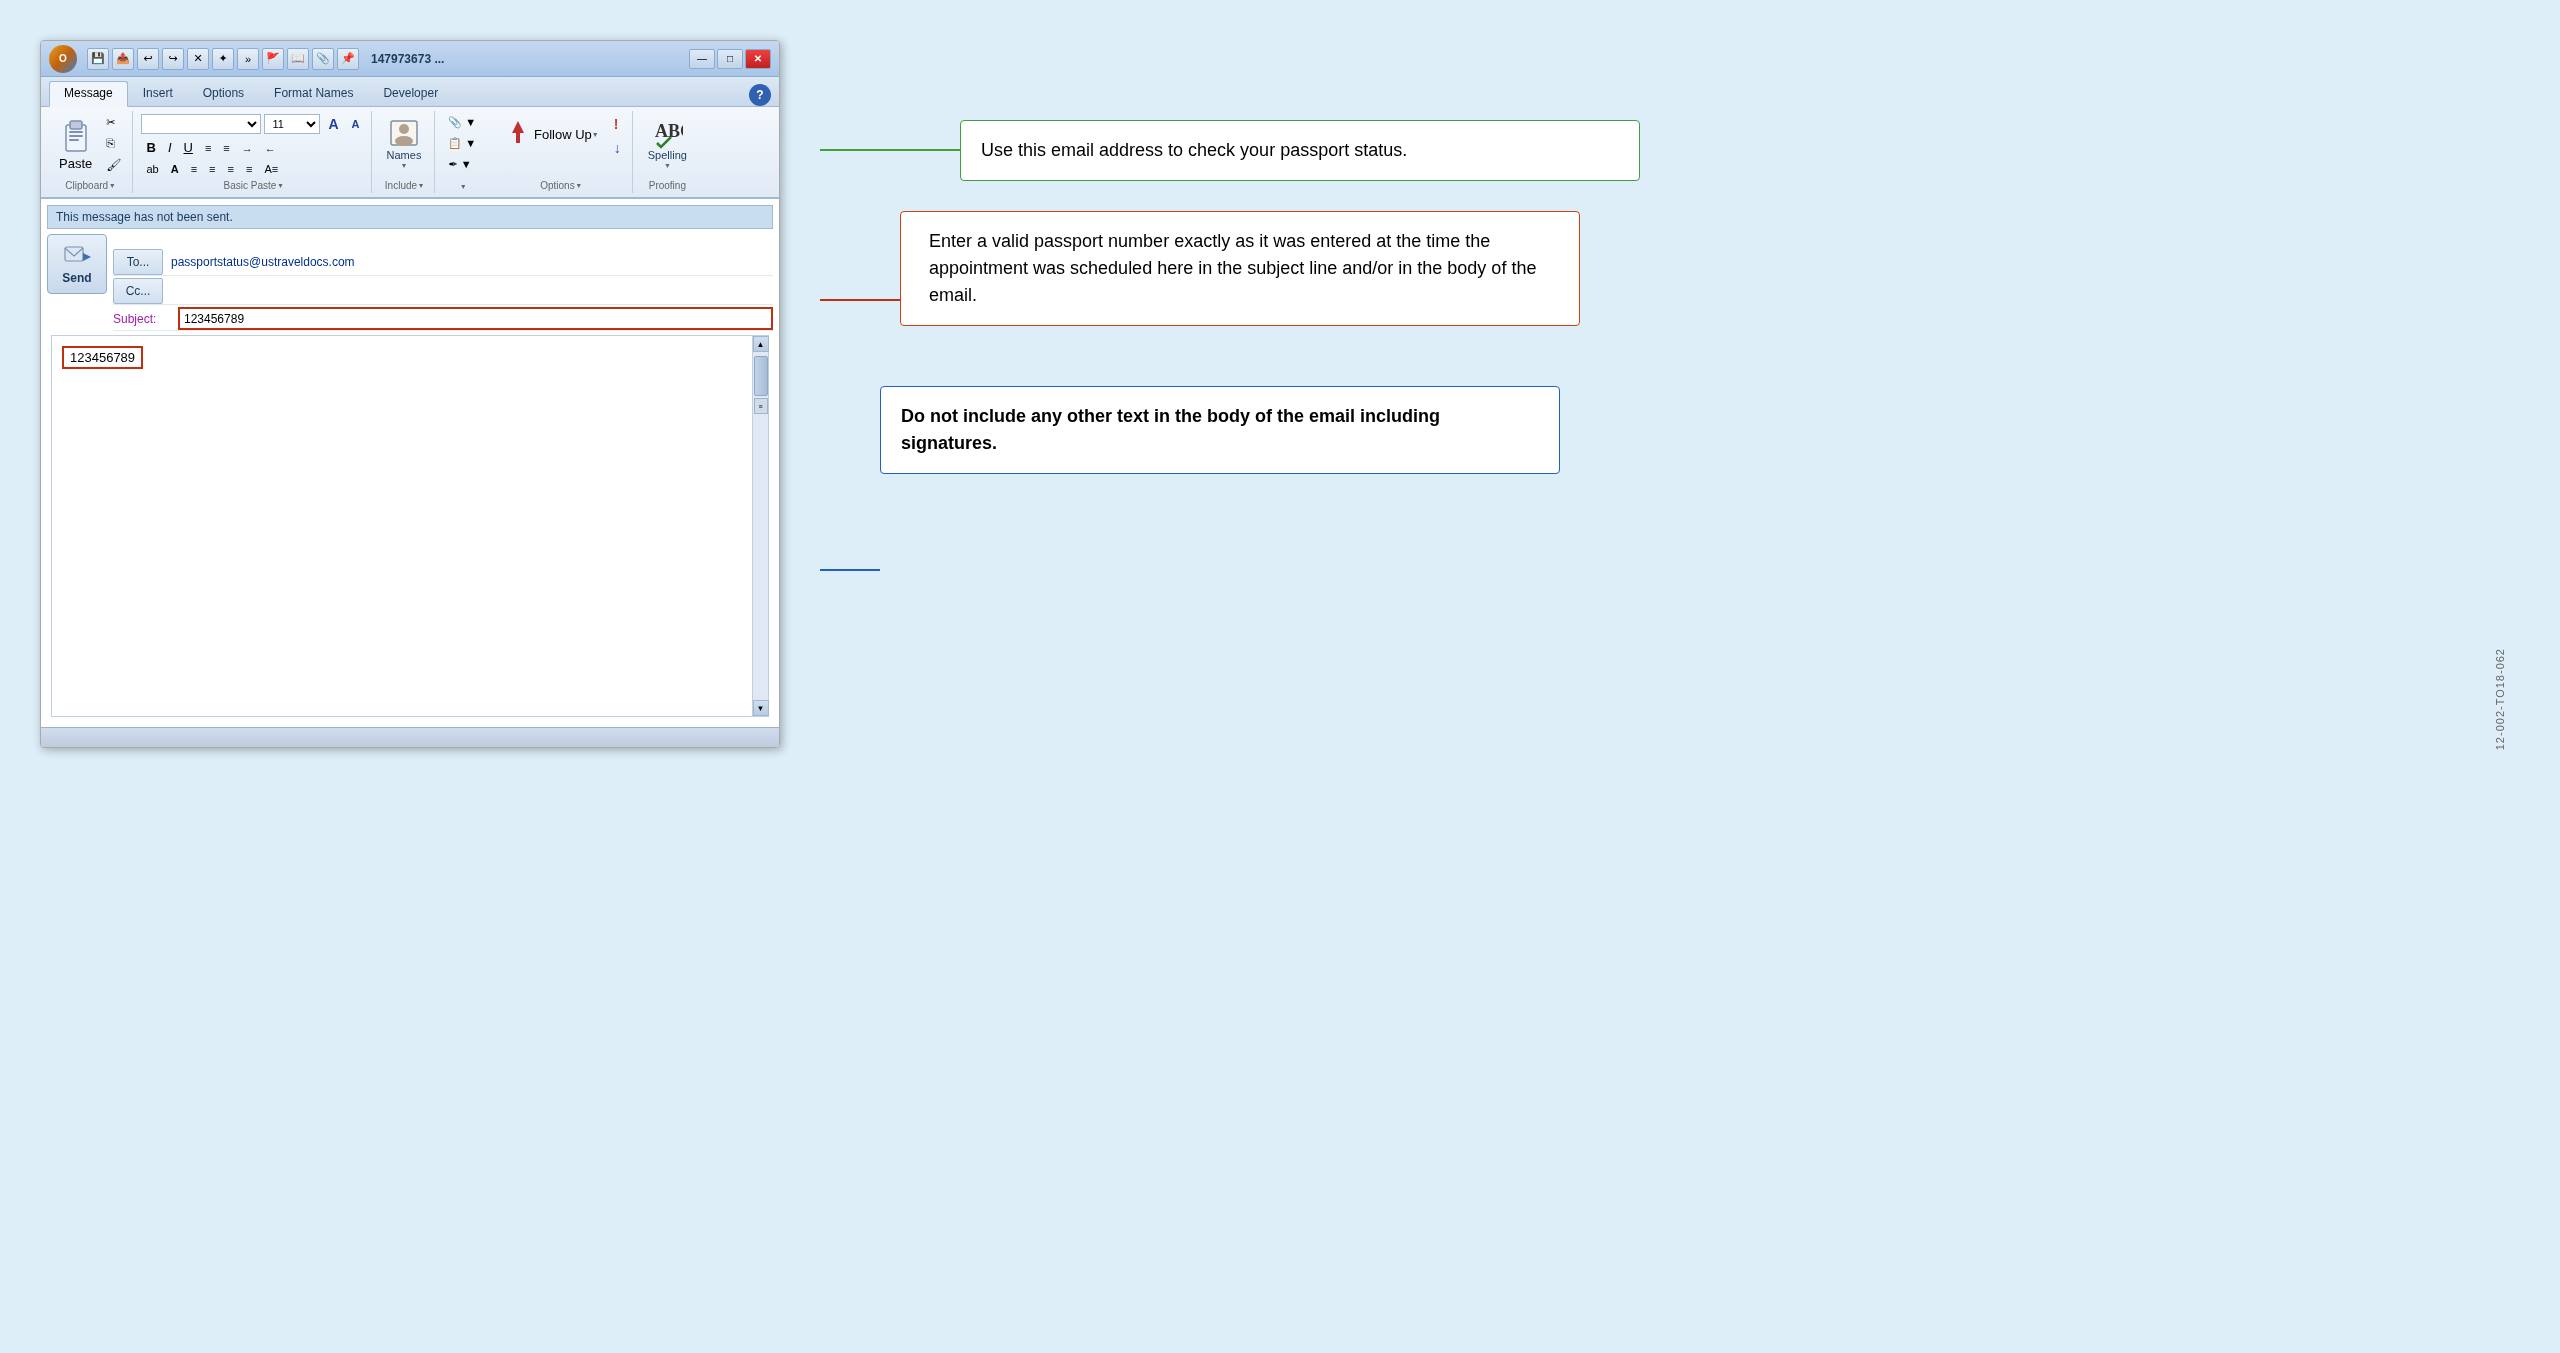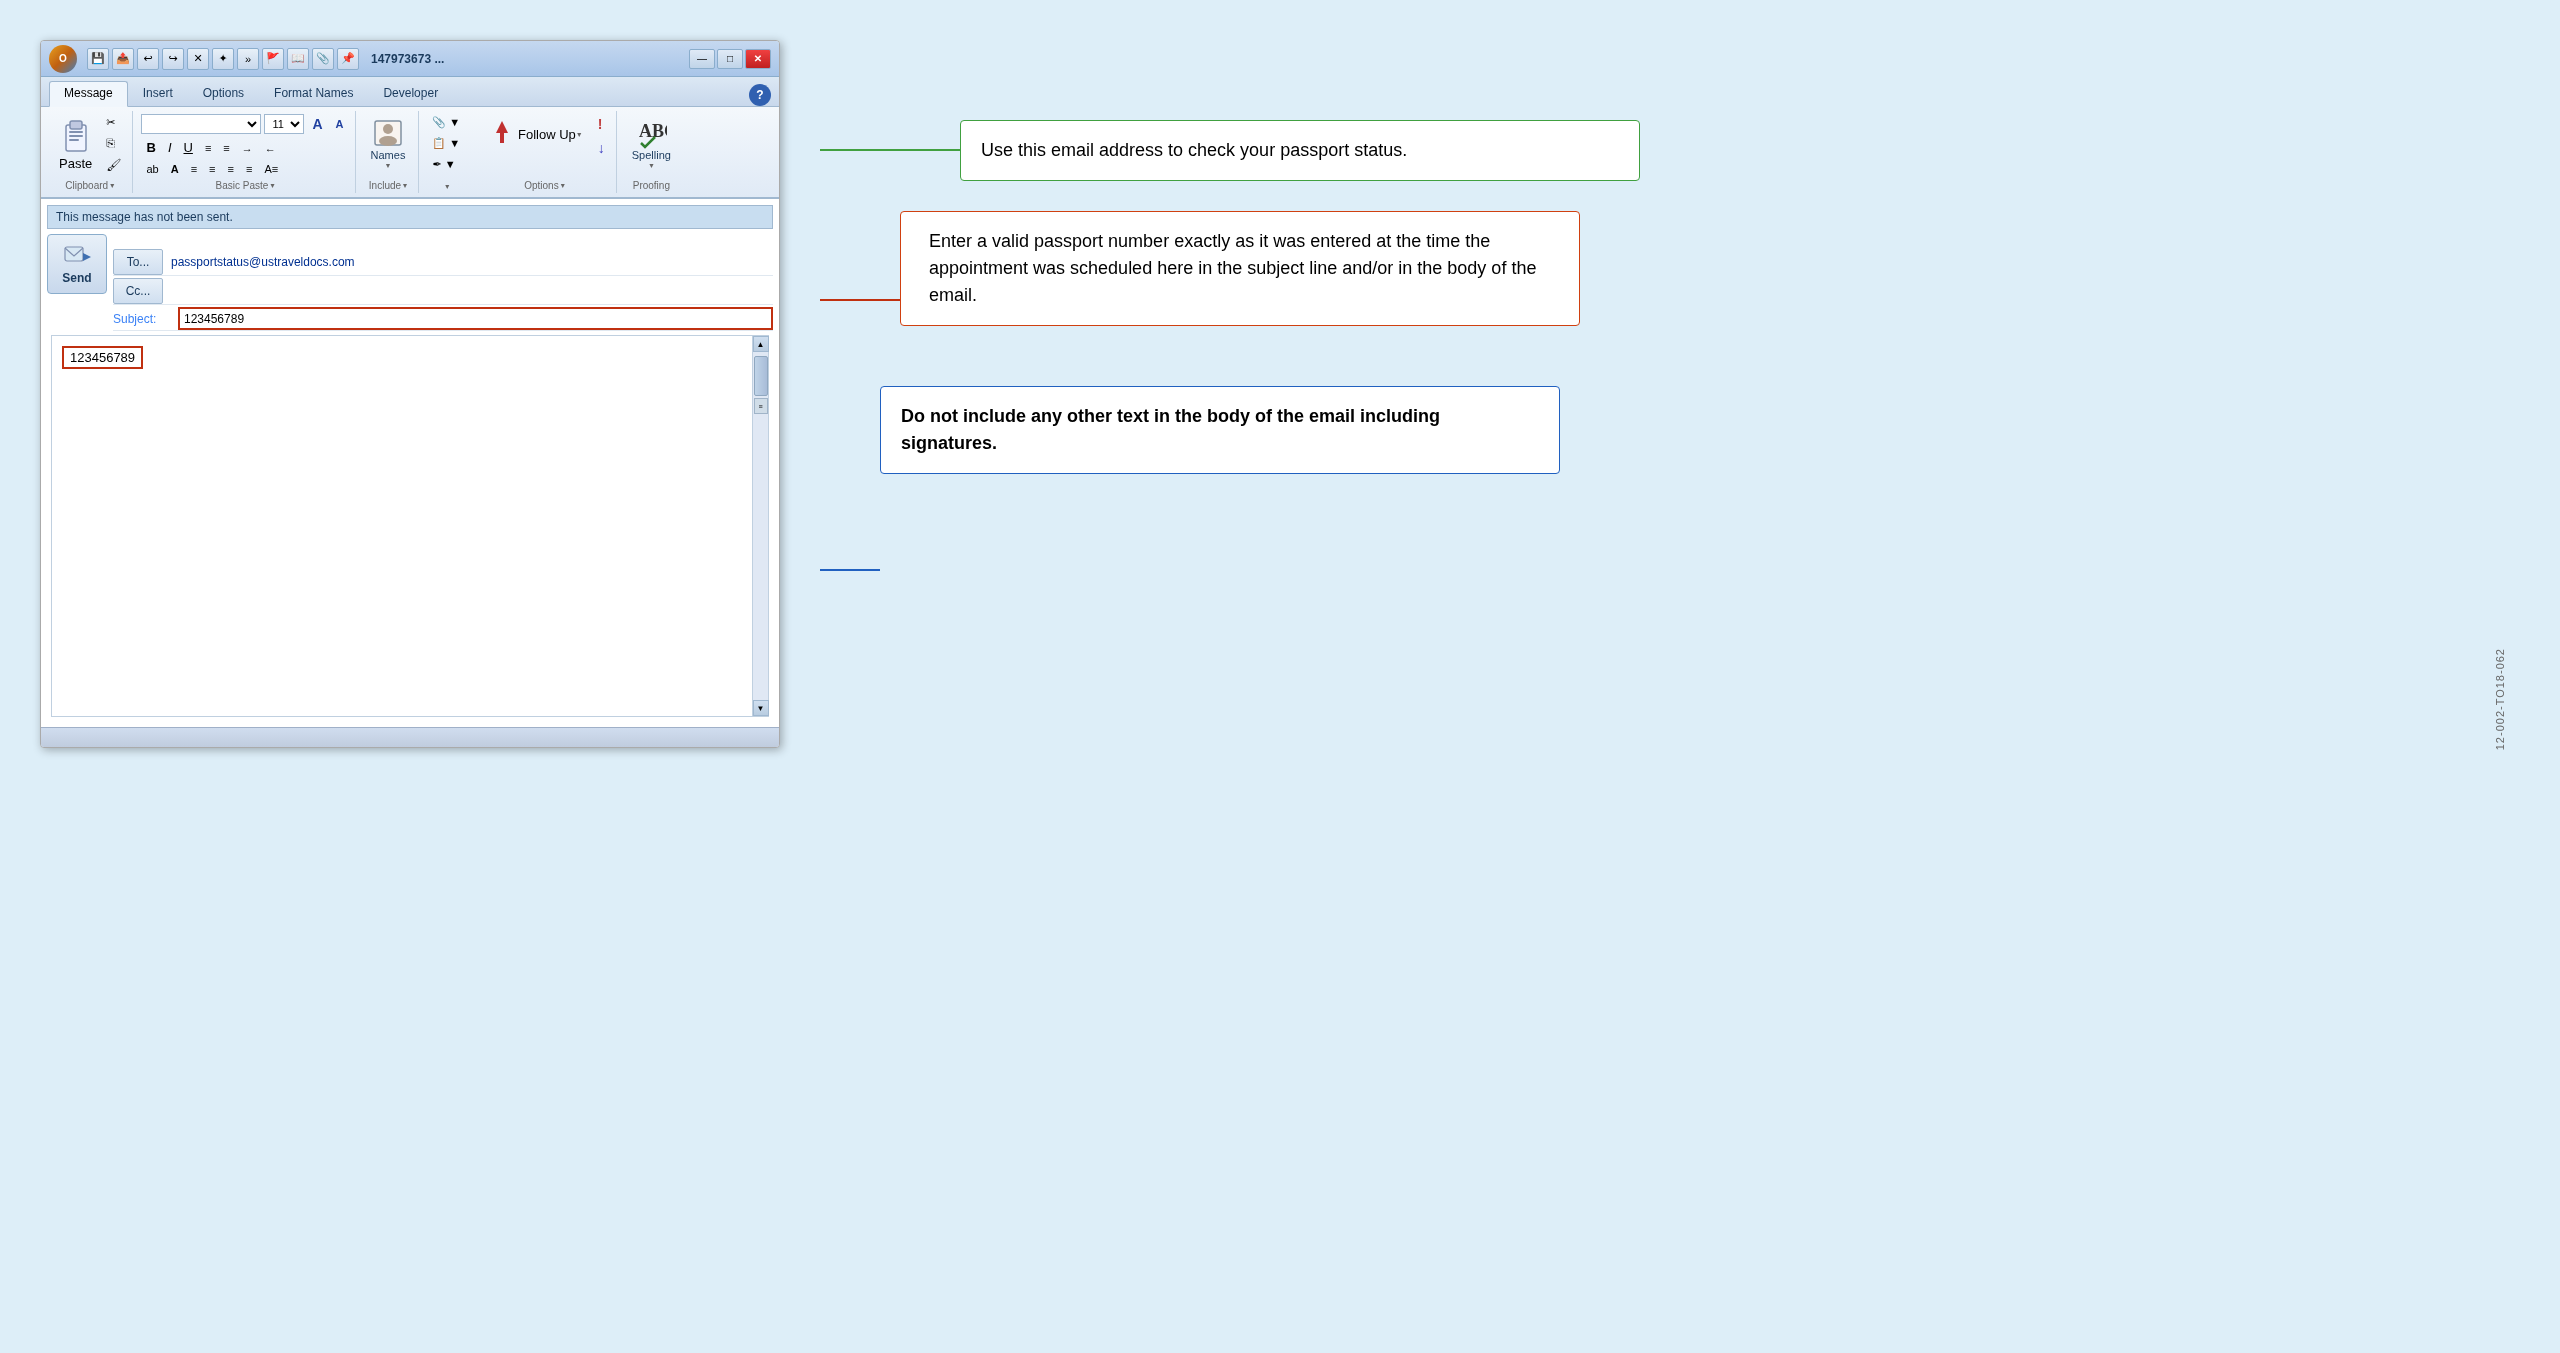--- a/index.html
+++ b/index.html
@@ -248,21 +248,21 @@
     }
     .font-select {
       width: 120px;
       height: 20px;
       font-size: 11px;
       border: 1px solid #a0b8d0;
       background: white;
       padding: 1px 3px;
     }
     .font-size-select {
-      width: 40px;
+      width: 56px;
       height: 20px;
       font-size: 11px;
       border: 1px solid #a0b8d0;
       background: white;
       padding: 1px 3px;
     }
     .format-row {
       display: flex;
       align-items: center;
       gap: 2px;
@@ -335,21 +335,21 @@
       outline: none;
       padding: 2px;
     }
     .subject-row {
       display: flex;
       align-items: center;
       border-bottom: 1px solid #e0e8f0;
     }
     .subject-label {
       font-size: 12px;
-      color: #3b82f6;
+      color: #a21caf;
       width: 65px;
       flex-shrink: 0;
     }
     .scrollbar {
       width: 16px;
       background: #e0e8f4;
       border-left: 1px solid #c0d0e0;
       display: flex;
       flex-direction: column;
       align-items: center;

